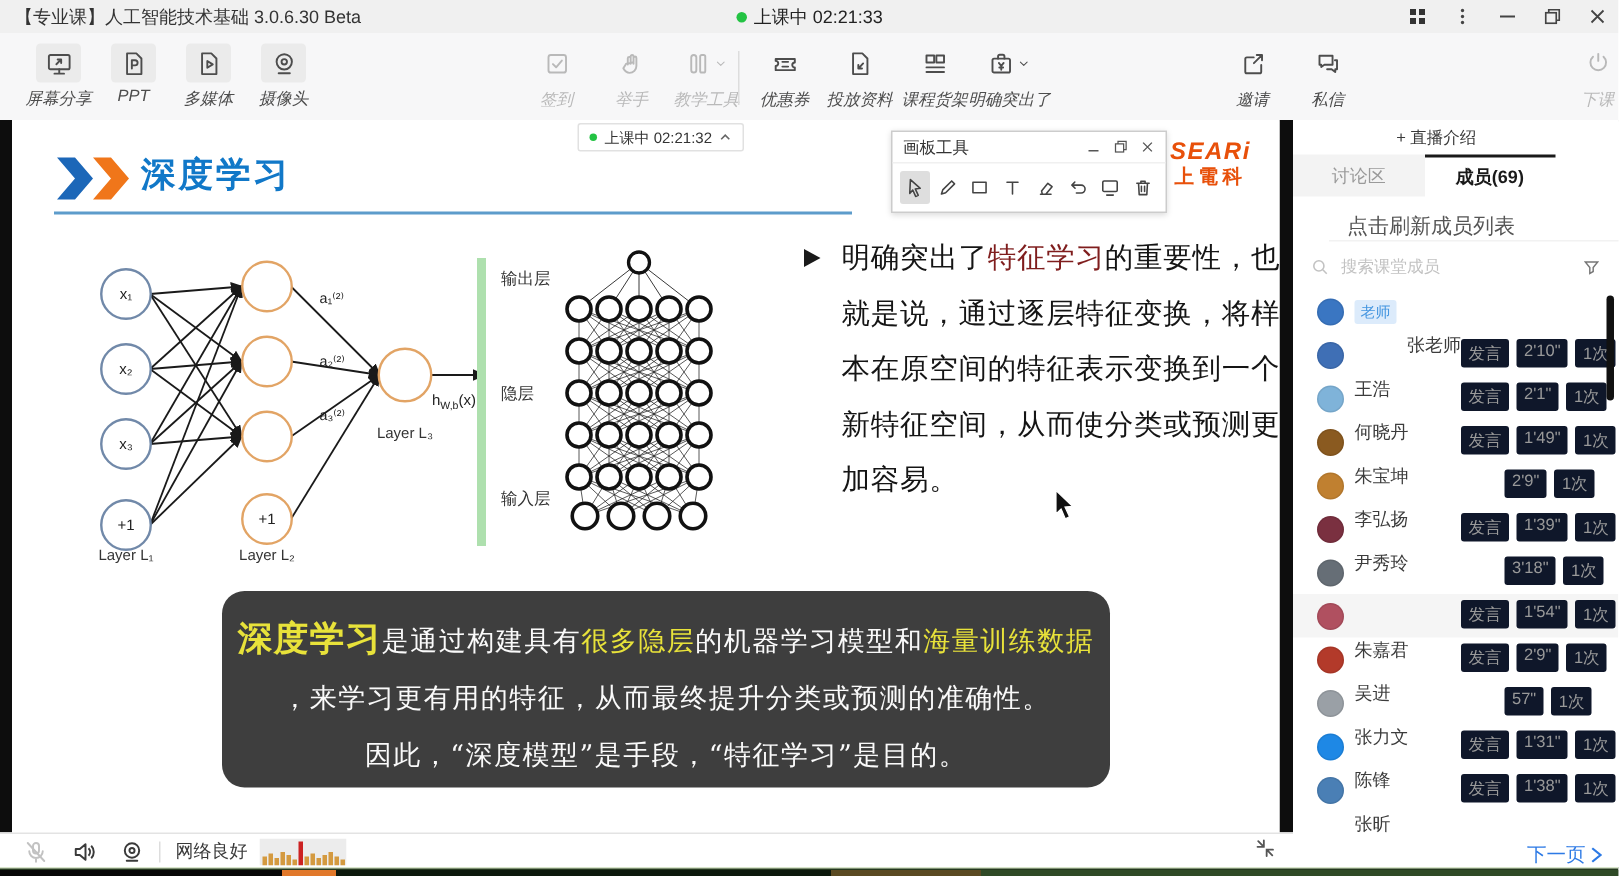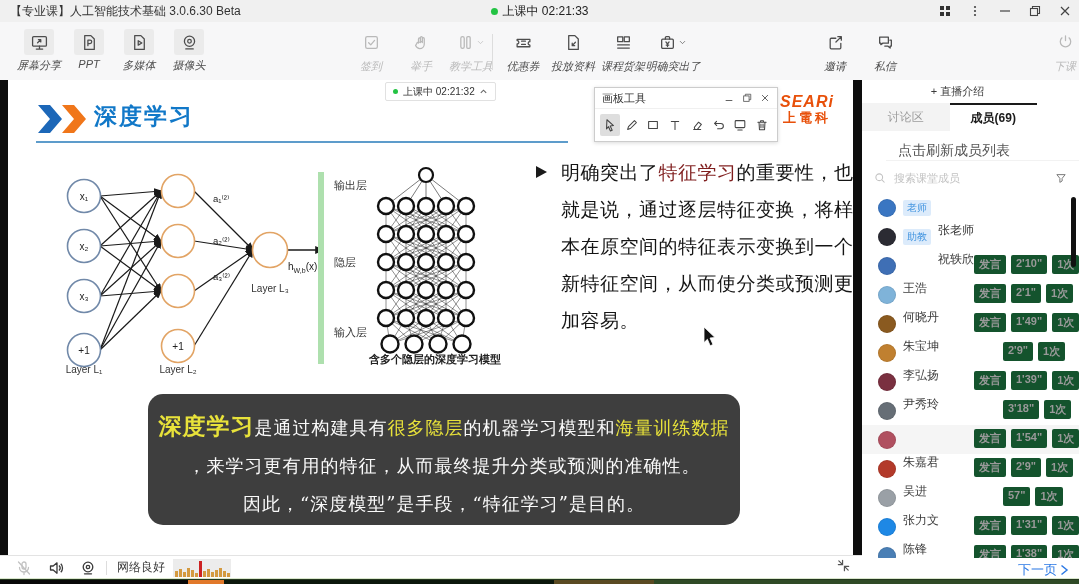--- a/index.html
+++ b/index.html
@@ -73,21 +73,21 @@
   .search-row{left:0;top:82px;width:217px;height:31px;display:flex;align-items:center;padding:0 12px;box-sizing:border-box;gap:6px;}
   .search-row input{flex:1;border:none;outline:none;font-size:11px;color:#555;background:transparent;}
   .search-row input::placeholder{color:#c2c2c2;}
   .mlist{left:0;top:113px;width:217px;height:365px;overflow:hidden;}
   .mrow{position:relative;height:29px;display:flex;align-items:center;padding-left:16px;}
   .mrow.hl{background:#f5f5f5;}
   .avatar{width:18px;height:18px;border-radius:50%;flex:none;box-shadow:inset 0 0 0 1px rgba(0,0,0,.08);}
   .role{background:#dcebfb;color:#4596e0;font-size:10px;padding:1px 4px;border-radius:2px;margin-left:7px;}
   .mname{font-size:12px;color:#3c3c3c;margin-left:7px;white-space:nowrap;margin-top:45px;}
   .badges{position:absolute;left:112px;top:4px;display:flex;gap:5px;}
-  .mbadge{background:#14532d;color:#999;font-size:11px;padding:2px 5px;border-radius:2px;white-space:nowrap;font-weight:bold;}
+  .mbadge{background:#0f172a;color:#999;font-size:11px;padding:2px 5px;border-radius:2px;white-space:nowrap;}
   .spacer{width:24px;}
   .scrollbar{left:209px;top:117px;width:5px;height:70px;background:#111;border-radius:3px;position:absolute;}
   .nextpage{position:absolute;right:10px;top:481px;font-size:13px;color:#2d7ae5;cursor:pointer;display:flex;align-items:center;gap:2px;}
   
   .bottombar{left:0;top:555px;width:862px;height:23px;background:#fff;border-top:1px solid #e3e3e3;
              display:flex;align-items:center;}
   .bb-sep{width:1px;height:14px;background:#ddd;margin:0 10px;}
   .net-lb{font-size:12px;color:#3a3a3a;}
   .collapse{position:absolute;left:836px;top:558px;color:#555;}
   .taskbar{left:0;top:578px;width:1079px;height:6px;background:#24381e;border-top:1px solid #d9e6cc;}
@@ -674,21 +674,20 @@
       <circle cx="12" cy="154" r="8" fill="#fff" stroke="#111" stroke-width="2.4"></circle>
       <circle cx="32" cy="154" r="8" fill="#fff" stroke="#111" stroke-width="2.4"></circle>
       <circle cx="52" cy="154" r="8" fill="#fff" stroke="#111" stroke-width="2.4"></circle>
       <circle cx="72" cy="154" r="8" fill="#fff" stroke="#111" stroke-width="2.4"></circle>
       <circle cx="92" cy="154" r="8" fill="#fff" stroke="#111" stroke-width="2.4"></circle>
       <circle cx="16" cy="180" r="8.5" fill="#fff" stroke="#111" stroke-width="2.4"></circle>
       <circle cx="40" cy="180" r="8.5" fill="#fff" stroke="#111" stroke-width="2.4"></circle>
       <circle cx="64" cy="180" r="8.5" fill="#fff" stroke="#111" stroke-width="2.4"></circle>
       <circle cx="88" cy="180" r="8.5" fill="#fff" stroke="#111" stroke-width="2.4"></circle>
     </svg>
-  <div class="abs dcap serif">含多个隐层的深度学习模型</div>
 
   <div class="abs bullets serif">
       <div class="bullet"><span class="bmark"></span><span style="">明确突出了</span><span style="color:#7f1d1d">特征学习</span><span style="">的重要性，也就是说，通过逐层特征变换，将样本在原空间的特征表示变换到一个新特征空间，从而使分类或预测更加容易。</span></div>
     </div>
 
   <div class="abs dbx serif">
       <div class="ln"><span class="big" style="color:#e8e23a">深度学习</span><span class="" style="">是通过构建具有</span><span class="" style="color:#e8e23a">很多隐层</span><span class="" style="">的机器学习模型和</span><span class="" style="color:#e8e23a">海量训练数据</span></div>
       <div class="ln"><span class="" style="">，来学习更有用的特征，从而最终提升分类或预测的准确性。</span></div>
       <div class="ln"><span class="" style="">因此，“深度模型”是手段，“特征学习”是目的。</span></div>
     </div>
@@ -725,25 +724,20 @@
       <svg width="12" height="12" viewBox="0 0 16 16" fill="none" stroke="#777" stroke-width="1.3">
           <path d="M2.5 3.5h11L9.5 8.5V12l-3 1.8V8.5z"></path>
         </svg>
     </span>
   </div>
   <div class="abs mlist">
       <div class="mrow">
         <span class="avatar" style="background:#3a76c2"></span>
         <span class="role">老师</span>
         <span class="mname">张老师</span>
-      </div>
-      <div class="mrow">
-        <span class="avatar" style="background:#2b2b33"></span>
-        <span class="role">助教</span>
-        <span class="mname">祝轶欣</span>
       </div>
       <div class="mrow">
         <span class="avatar" style="background:#3f6fb5"></span>
         <span class="mname">王浩</span>
         <span class="badges">
           <span class="mbadge">发言</span>
           <span class="mbadge">2'10"</span>
           <span class="mbadge">1次</span>
         </span>
       </div>

